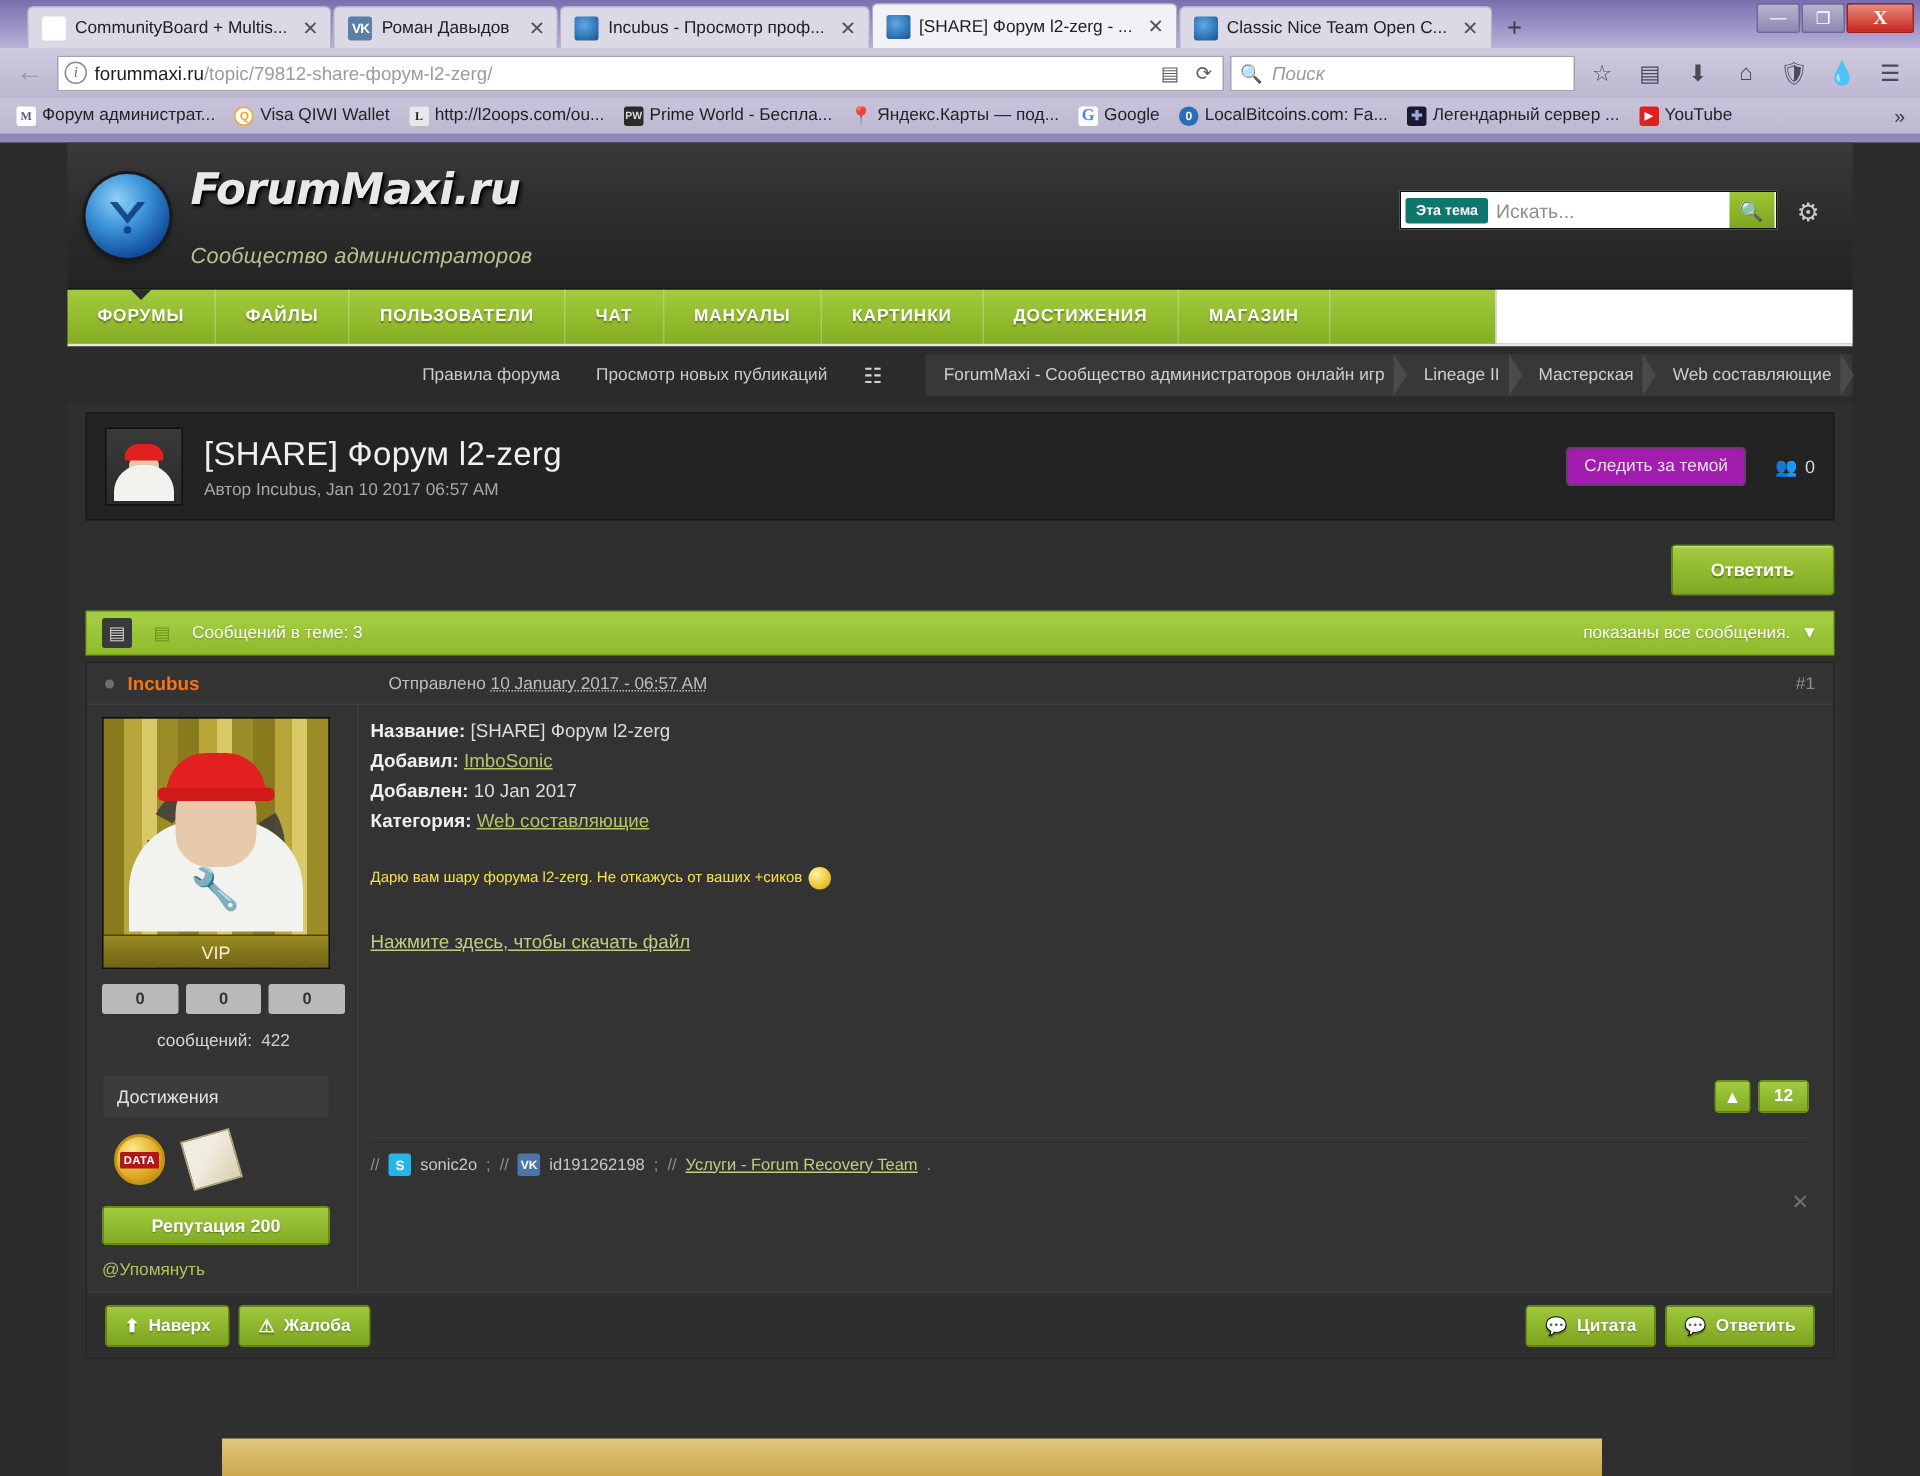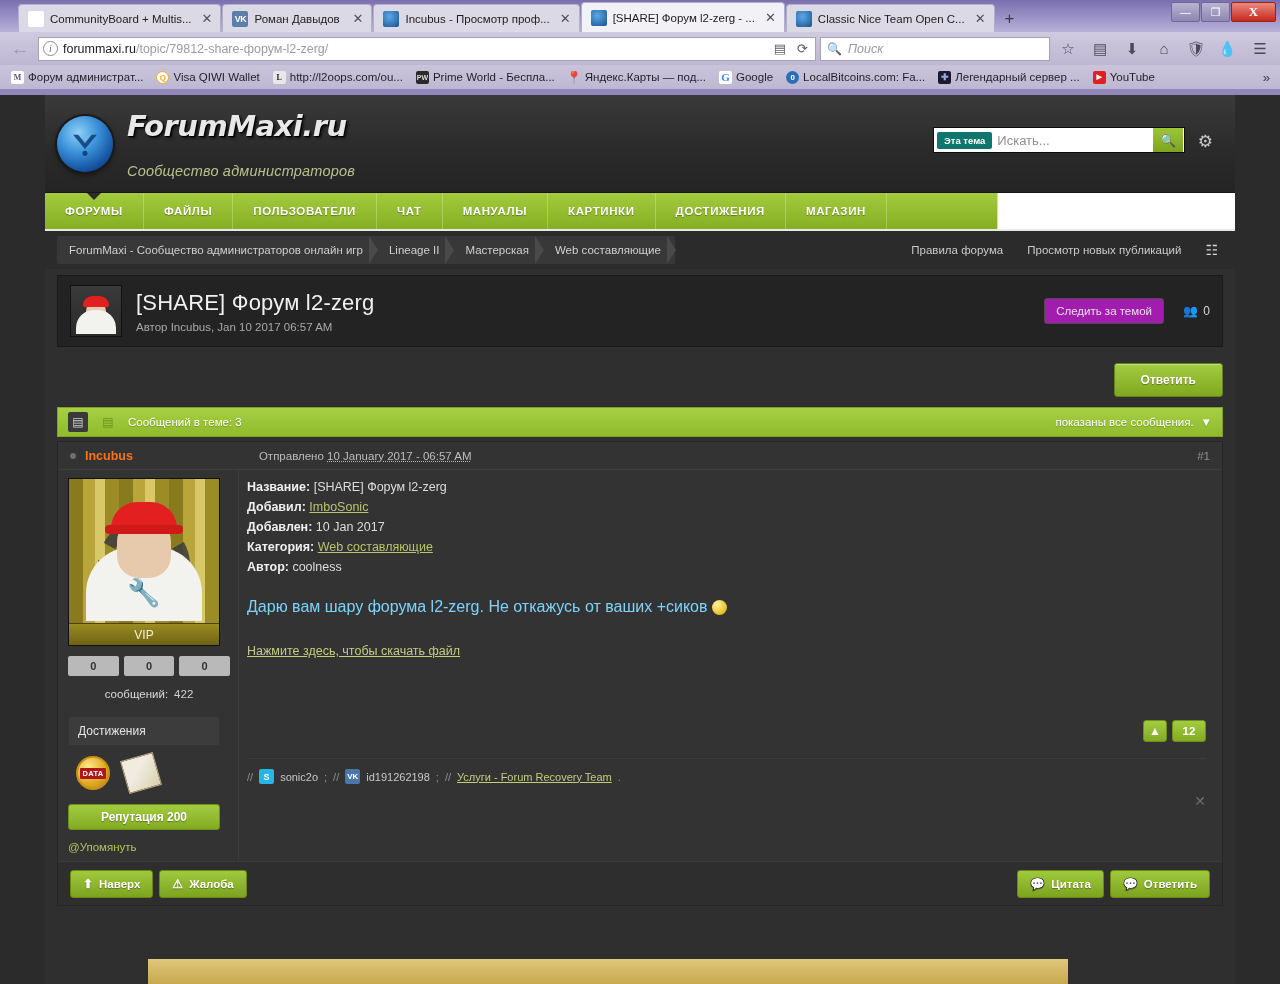--- a/index.html
+++ b/index.html
@@ -482,21 +482,21 @@
     border-left: 1px solid #3d3d3d;
   }
   #screenurl {
     text-align: center; font-size: 12px; color: #c6c6c6;
     margin-top: 2px; margin-bottom: 26px;
   }
   .infoline { font-size: 12.5px; color: #dcdcdc; margin-bottom: 6px; }
   .infoline b { color: #efefef; }
   .infoline a { color: #b9c46a; text-decoration: underline; cursor: pointer;}
   #desc {
-    margin-top: 24px; font-size: 16px; color: #7dd3fc;
+    margin-top: 24px; font-size: 10px; color: #fde047;
     display: flex; align-items: center; gap: 4px;
   }
   .emo {
     display: inline-block; width: 15px; height: 15px;
     border-radius: 50%;
     background: radial-gradient(circle at 35% 30%, #fff3a0, #e8c32a 65%, #c39a10 100%);
     vertical-align: middle;
   }
   #dllink {
     margin-top: 28px; font-size: 12.5px;
@@ -696,30 +696,30 @@
         <div class="nitem">ЧАТ</div>
         <div class="nitem">МАНУАЛЫ</div>
         <div class="nitem">КАРТИНКИ</div>
         <div class="nitem">ДОСТИЖЕНИЯ</div>
         <div class="nitem">МАГАЗИН</div>
         <div class="spacer"></div>
         <div class="whitebox"></div>
       </div>
 
       <div id="crumbbar">
+        <div id="crumbright">
+          <span>Правила форума</span>
+          <span>Просмотр новых публикаций</span>
+          <span id="listicon">☷</span>
+        </div>
         <div id="crumbs">
           <div class="crumb">ForumMaxi - Сообщество администраторов онлайн игр</div>
           <div class="crumb">Lineage II</div>
           <div class="crumb">Мастерская</div>
           <div class="crumb">Web составляющие</div>
-        </div>
-        <div id="crumbright">
-          <span>Правила форума</span>
-          <span>Просмотр новых публикаций</span>
-          <span id="listicon">☷</span>
         </div>
       </div>
 
       <div id="topichead">
         <div id="thavatar">
           <div style="position:absolute;left:50%;top:30%;transform:translateX(-50%);width:20px;height:22px;background:#e7c9ab;border-radius:10px 10px 8px 8px;"></div>
           <div style="position:absolute;left:50%;top:20%;transform:translateX(-50%);width:26px;height:11px;background:#e32020;border-radius:11px 11px 2px 2px;"></div>
           <div style="position:absolute;left:50%;bottom:2px;transform:translateX(-50%);width:40px;height:24px;background:#f2f2ef;border-radius:18px 18px 0 0;"></div>
         </div>
         <div id="ttext">
@@ -800,24 +800,20 @@
               <b>Добавил:</b>
               <a>ImboSonic</a>
             </div>
             <div class="infoline">
               <b>Добавлен:</b>
               <span>10 Jan 2017</span>
             </div>
             <div class="infoline">
               <b>Категория:</b>
               <a>Web составляющие</a>
-            </div>
-            <div class="infoline">
-              <b>Автор:</b>
-              <span>coolness</span>
             </div>
 
             <div id="desc">
               <span>Дарю вам шару форума l2-zerg. Не откажусь от ваших +сиков</span>
               <span class="emo"></span>
             </div>
 
             <div id="dllink">Нажмите здесь, чтобы скачать файл</div>
 
             <div id="votebox">

